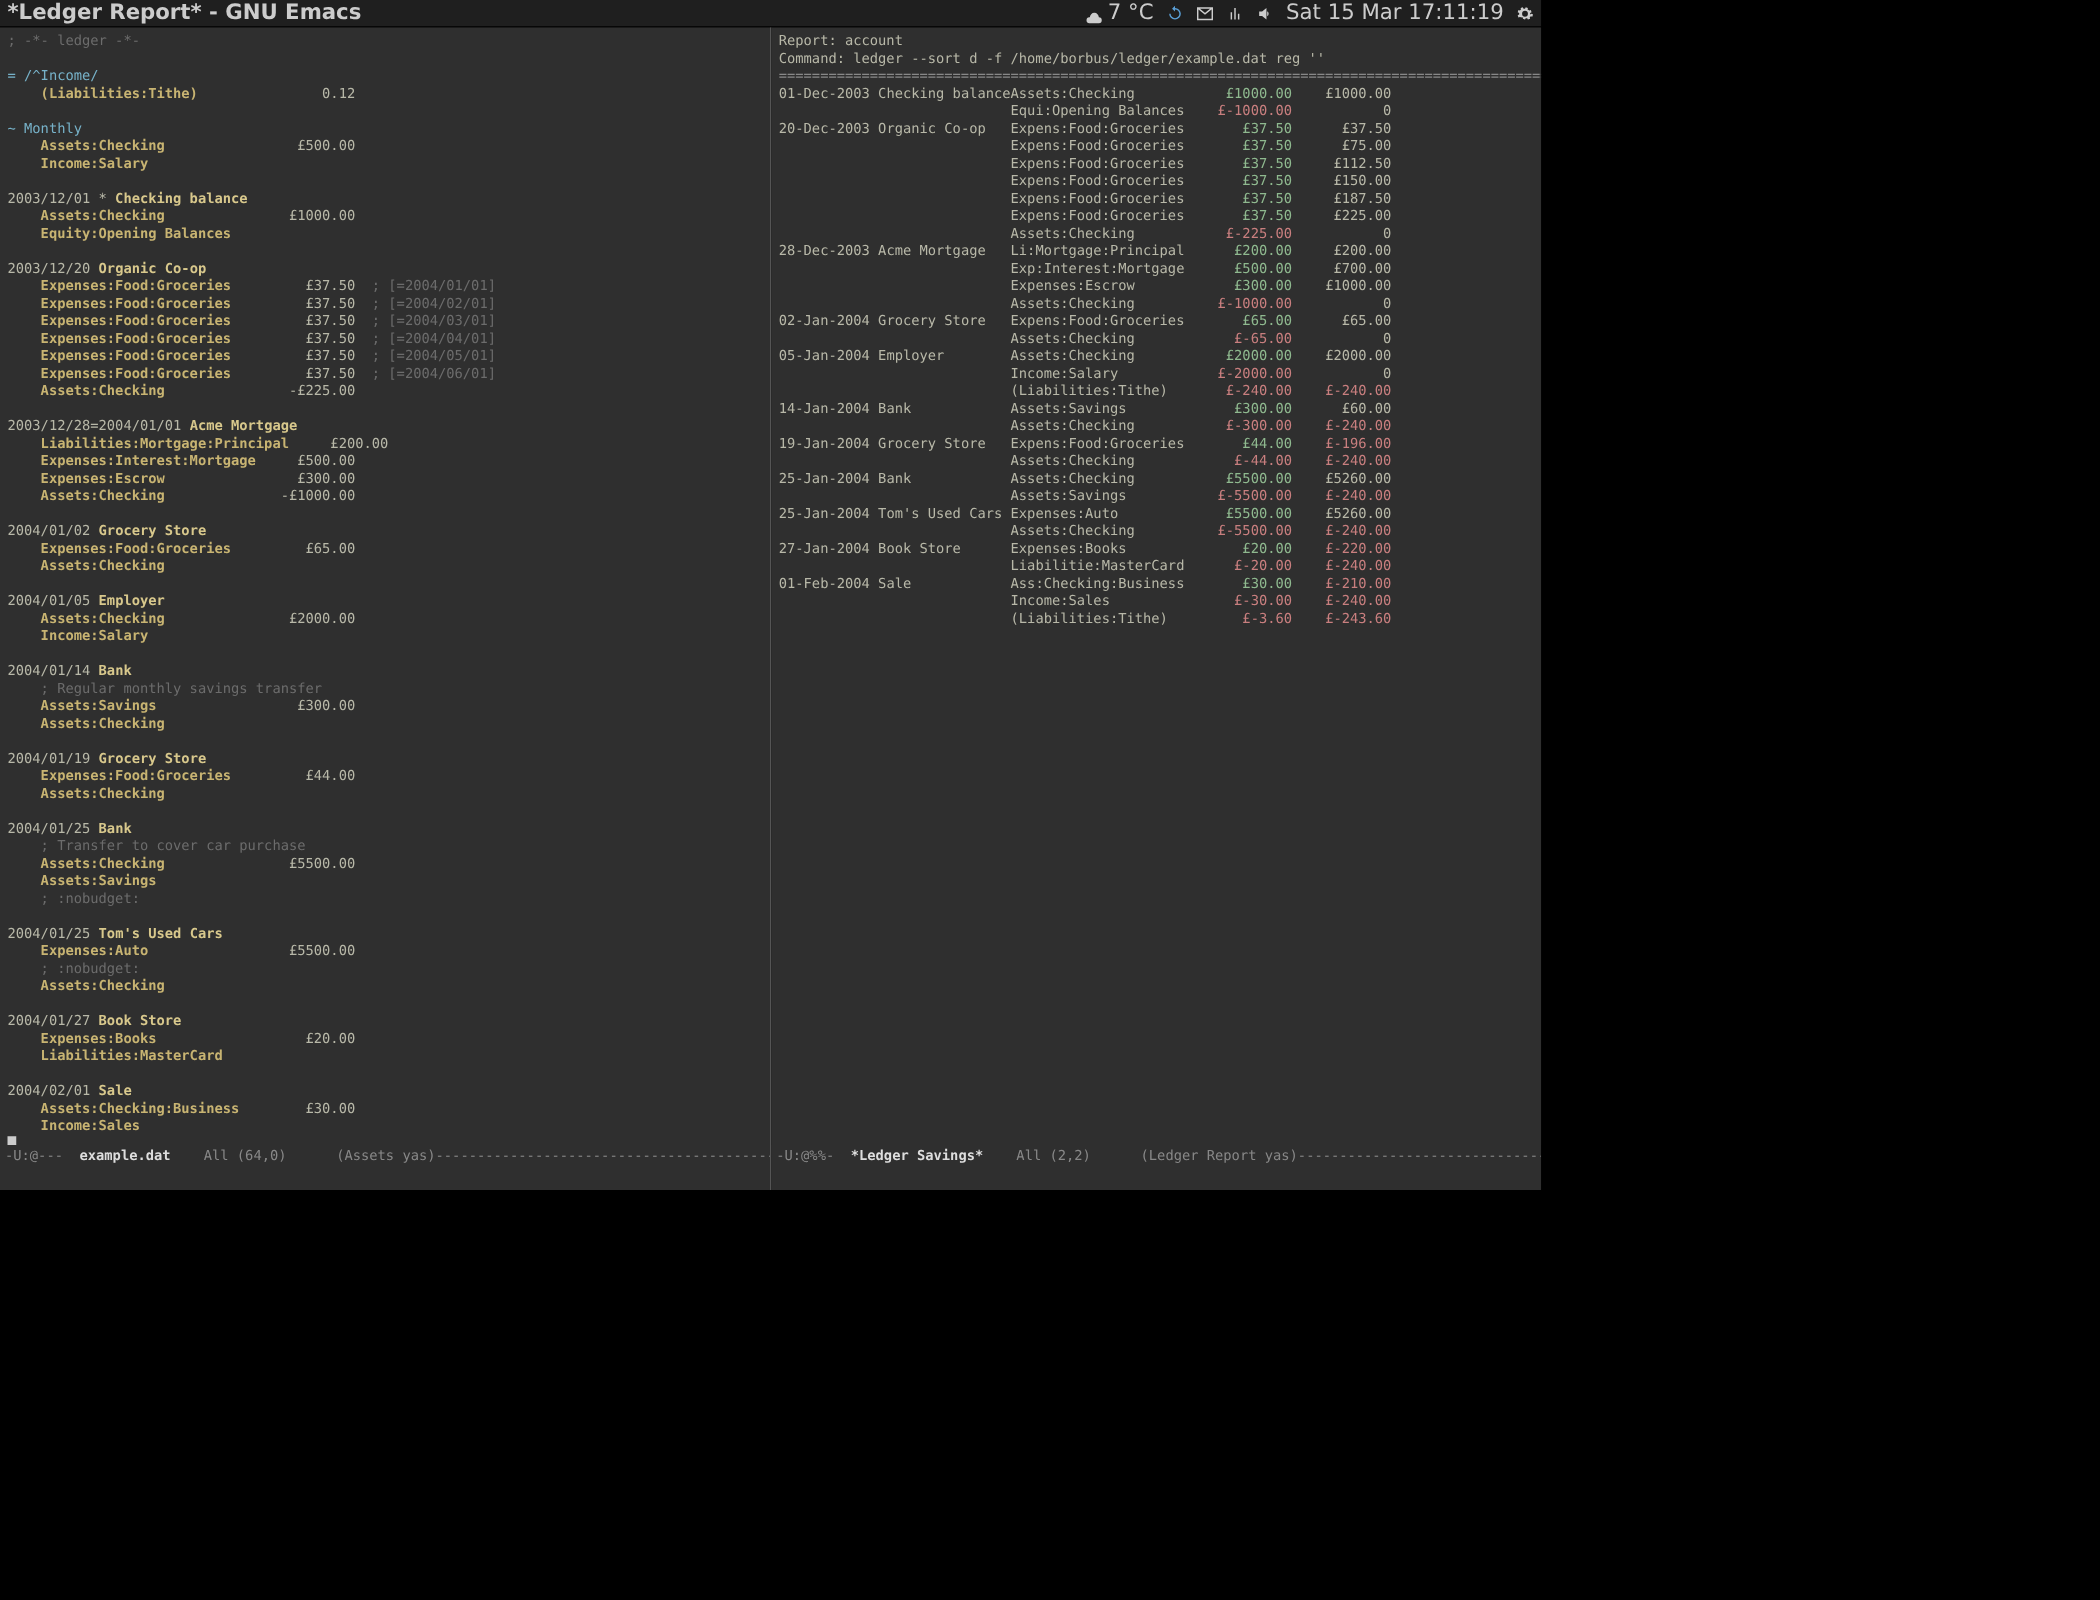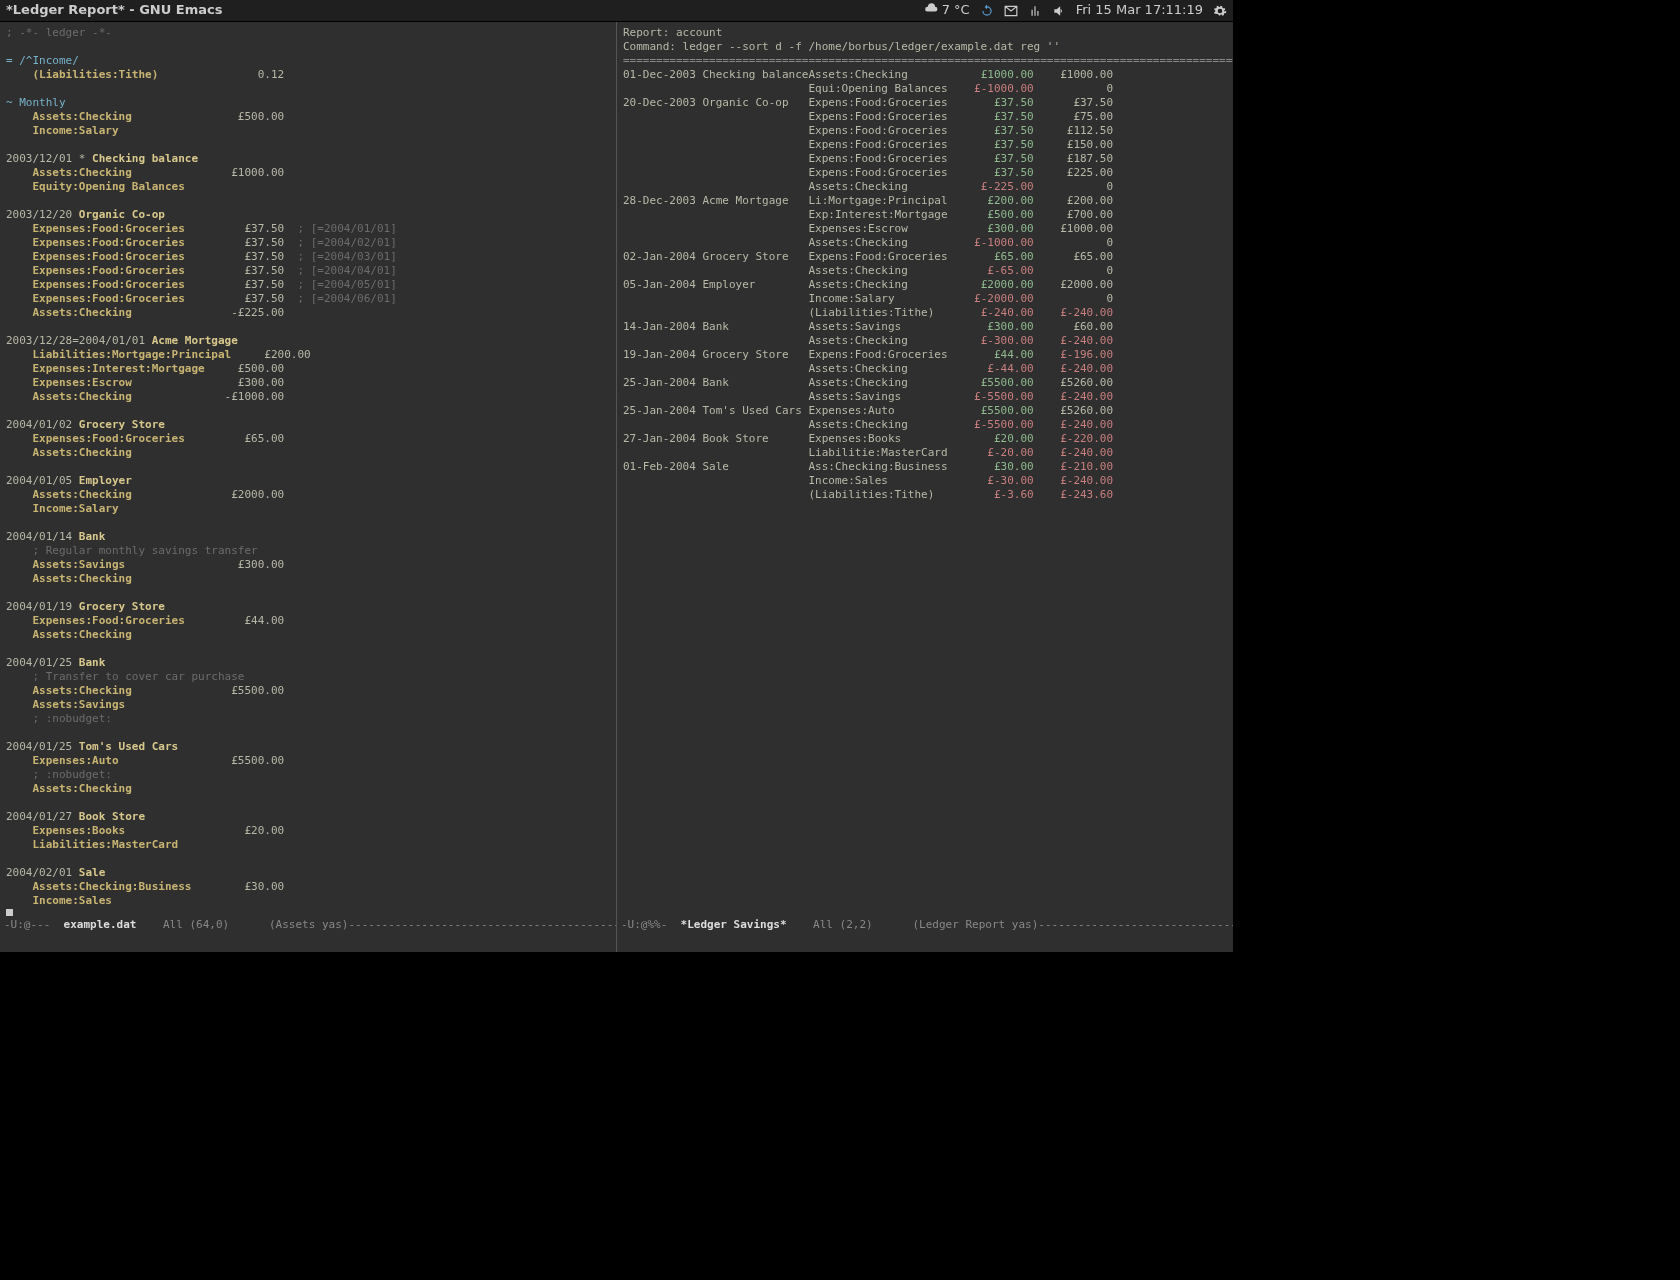--- a/index.html
+++ b/index.html
@@ -14,28 +14,28 @@
     overflow: hidden;
   }
   
   .top-panel {
     height: 22px;
     background: #1f1f1f;
     display: flex;
     align-items: center;
     padding: 0 6px;
     font-family: "DejaVu Sans", sans-serif;
-    font-size: 13px;
+    font-size: 17px;
     color: #ccc;
     border-bottom: 1px solid #000;
   }
   .title-area { flex: 1; font-weight: bold; }
   .tray { display: flex; align-items: center; gap: 10px; }
   .tray svg { width: 14px; height: 14px; fill: #ccc; }
-  .tray-item { display: flex; align-items: flex-start; gap: 4px; }
+  .tray-item { display: flex; align-items: flex-end; gap: 4px; }
 
   
   .editor {
     display: flex;
     height: calc(100% - 22px);
   }
   .pane {
     flex: 1;
     background: #2f2f2f;
     color: #aaa;
@@ -118,21 +118,21 @@
     <span class="tray-item">
       <svg viewBox="0 0 24 24">
           <path d="M7 20V10m5 10V4m5 16v-8" stroke="#ccc" stroke-width="2" fill="none"></path>
         </svg>
     </span>
     <span class="tray-item">
       <svg viewBox="0 0 24 24">
           <path d="M4 9v6h4l6 5V4l-6 5H4zm13 3a4 4 0 0 0-2-3.5v7A4 4 0 0 0 17 12z"></path>
         </svg>
     </span>
-    <span class="tray-item">Fri 15 Mar 17:11:19</span>
+    <span class="tray-item">Sat 15 Mar 17:11:19</span>
     <span class="tray-item">
       <svg viewBox="0 0 24 24">
           <path d="M12 8a4 4 0 1 0 0 8 4 4 0 0 0 0-8zm9 4l2 1-1 3-2-.5a8 8 0 0 1-1.5 1.5l.5 2-3 1-1-2h-2l-1 2-3-1 .5-2A8 8 0 0 1 5 16.5L3 17l-1-3 2-1v-2l-2-1 1-3 2 .5A8 8 0 0 1 6.5 6L6 4l3-1 1 2h2l1-2 3 1-.5 2A8 8 0 0 1 18 7.5l2-.5 1 3-2 1v2z" fill="#ccc"></path>
         </svg>
     </span>
   </div>
 </div>
 
 <div class="editor">
 

